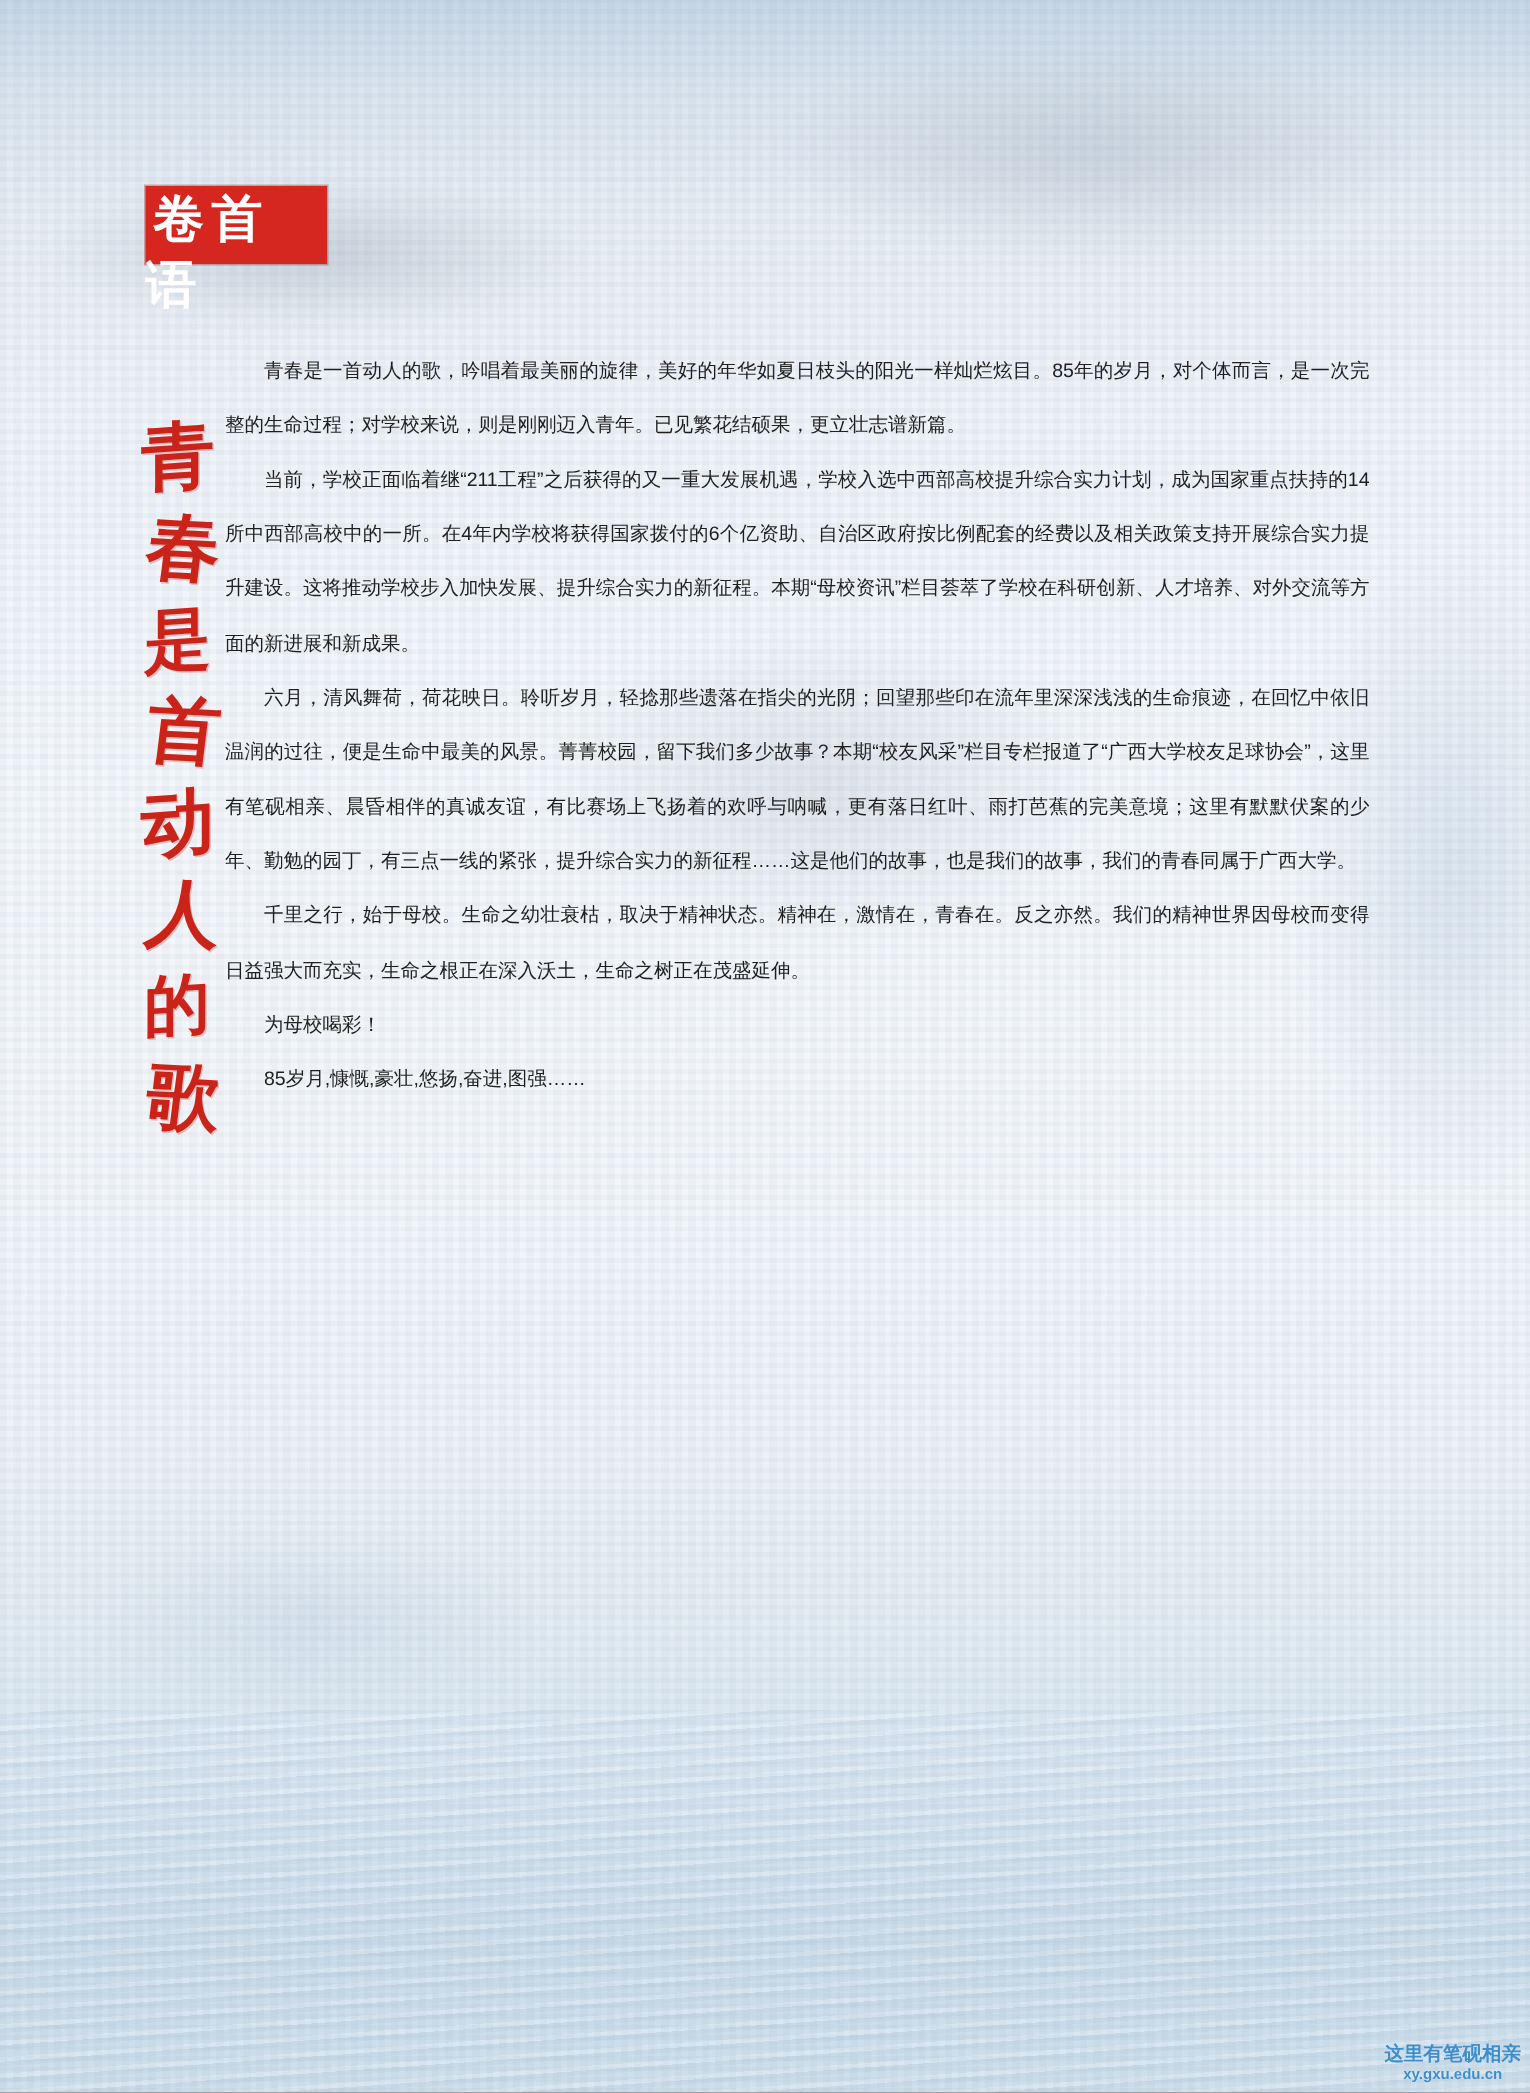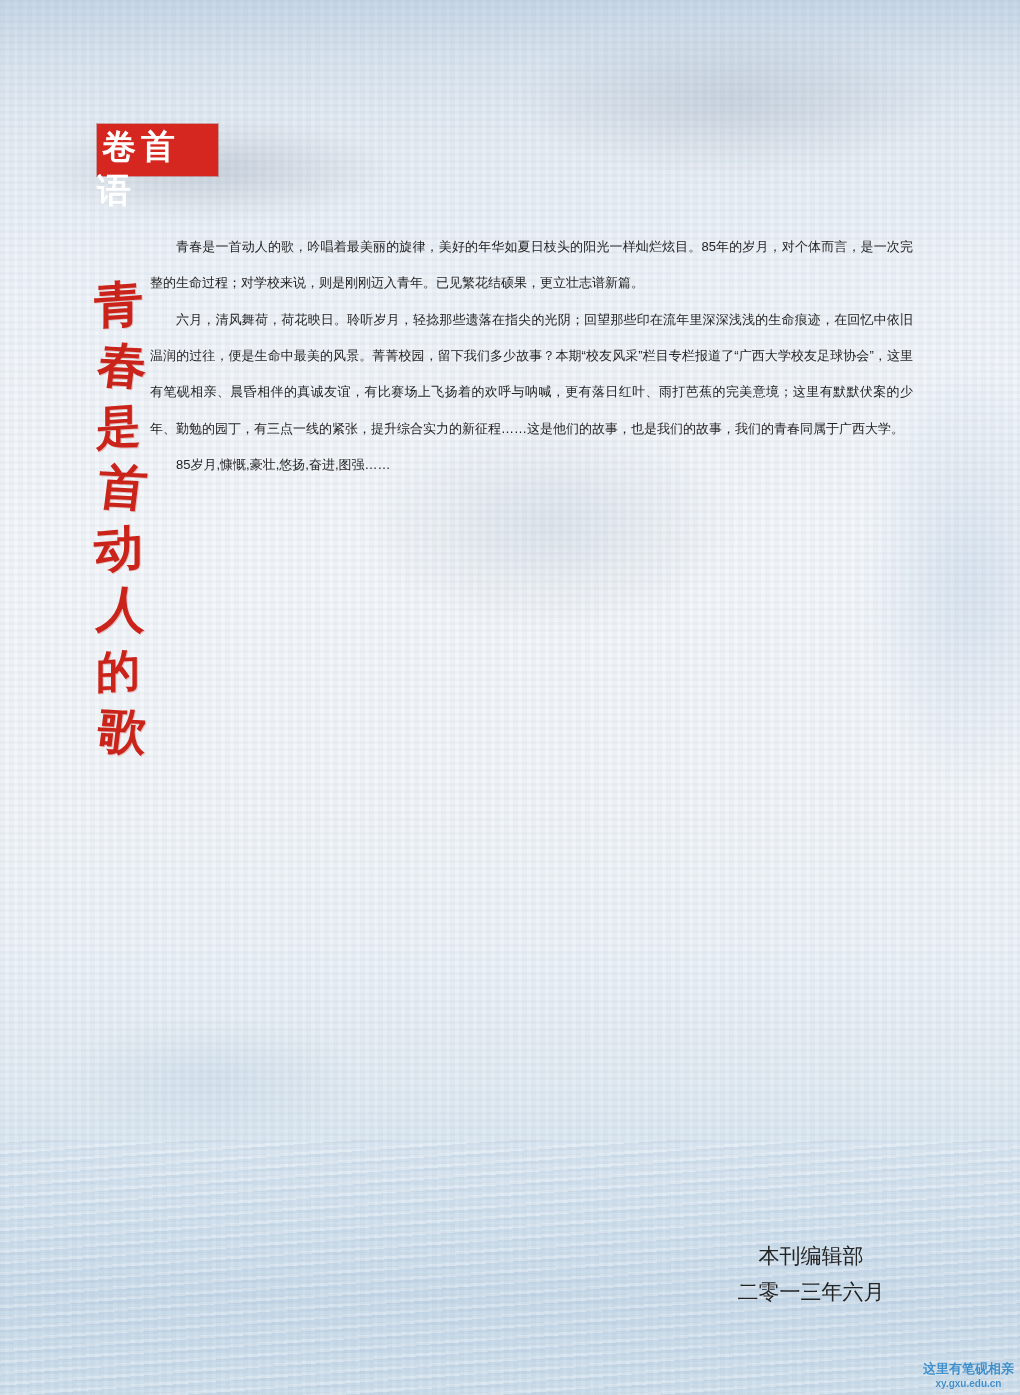--- a/index.html
+++ b/index.html
@@ -121,27 +121,26 @@
     <span>是</span>
     <span>首</span>
     <span>动</span>
     <span>人</span>
     <span>的</span>
     <span>歌</span>
   </div>
 
   <div class="article">
     <p>青春是一首动人的歌，吟唱着最美丽的旋律，美好的年华如夏日枝头的阳光一样灿烂炫目。85年的岁月，对个体而言，是一次完整的生命过程；对学校来说，则是刚刚迈入青年。已见繁花结硕果，更立壮志谱新篇。</p>
+    <p>当前，学校正面临着继“211工程”之后获得的又一重大发展机遇，学校入选中西部高校提升综合实力计划，成为国家重点扶持的14所中西部高校中的一所。在4年内学校将获得国家拨付的6个亿资助、自治区政府按比例配套的经费以及相关政策支持开展综合实力提升建设。这将推动学校步入加快发展、提升综合实力的新征程。本期“母校资讯”栏目荟萃了学校在科研创新、人才培养、对外交流等方面的新进展和新成果。</p>
     <p>六月，清风舞荷，荷花映日。聆听岁月，轻捻那些遗落在指尖的光阴；回望那些印在流年里深深浅浅的生命痕迹，在回忆中依旧温润的过往，便是生命中最美的风景。菁菁校园，留下我们多少故事？本期“校友风采”栏目专栏报道了“广西大学校友足球协会”，这里有笔砚相亲、晨昏相伴的真诚友谊，有比赛场上飞扬着的欢呼与呐喊，更有落日红叶、雨打芭蕉的完美意境；这里有默默伏案的少年、勤勉的园丁，有三点一线的紧张，提升综合实力的新征程……这是他们的故事，也是我们的故事，我们的青春同属于广西大学。</p>
+    <p>千里之行，始于母校。生命之幼壮衰枯，取决于精神状态。精神在，激情在，青春在。反之亦然。我们的精神世界因母校而变得日益强大而充实，生命之根正在深入沃土，生命之树正在茂盛延伸。</p>
+    <p>为母校喝彩！</p>
     <p>85岁月,慷慨,豪壮,悠扬,奋进,图强……</p>
   </div>
 
-  <div class="signature">
-    <div>本刊编辑部</div>
-    <div>二零一三年六月</div>
-  </div>
 
   <div class="watermark">
     <div>这里有笔砚相亲</div>
     <div class="url">xy.gxu.edu.cn</div>
   </div>
 
 </div>
 
 </body></html>

